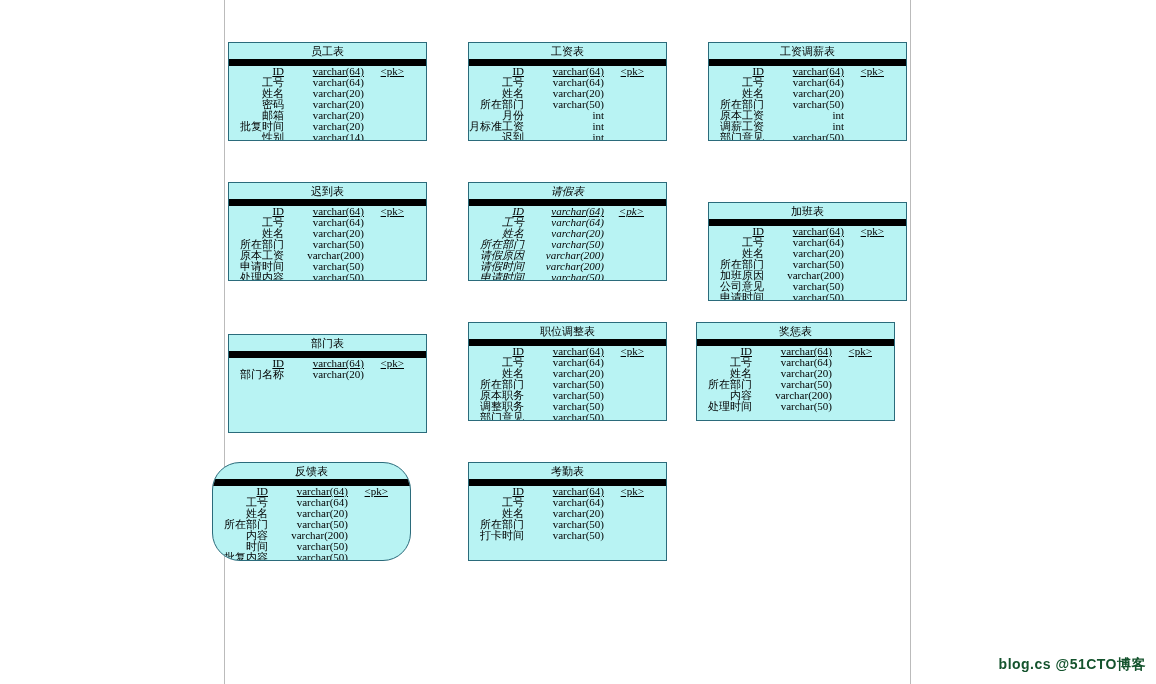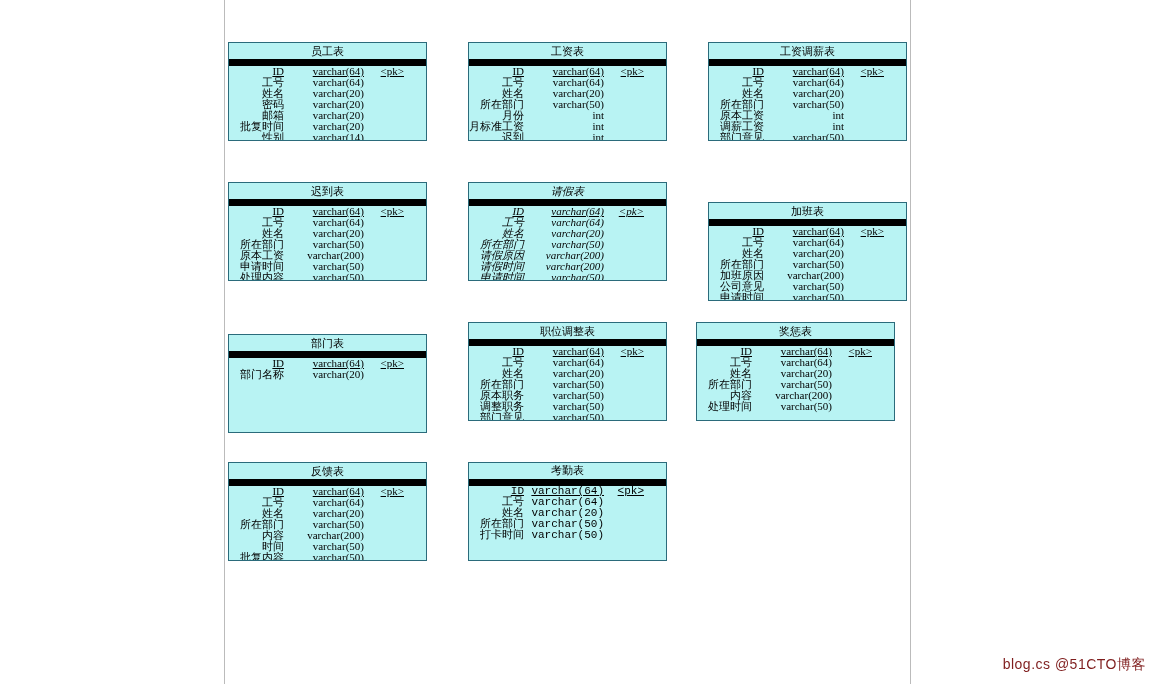--- a/index.html
+++ b/index.html
@@ -54,24 +54,24 @@
   .row.pk .c-name, .row.pk .c-type, .row.pk .c-pk {
     text-decoration: underline;
   }
   .c-name { flex: 0 0 55px; }
   .c-type { flex: 0 0 80px; }
   .c-pk   { flex: 0 0 40px; }
   .watermark {
     position: absolute;
     right: 10px;
     bottom: 10px;
-    color: #7f1d1d;
+    color: #14532d;
     font-family: Arial, sans-serif;
     font-size: 14px;
-    font-weight: 400;
+    font-weight: 700;
     letter-spacing: 0.5px;
   }
 </style>
 </head>
 <body>
 
 <div class="canvas">
   <div class="frame"></div>
   <div id="boxes">
       <div class="table-box" style="left: 228px; top: 42px;">
@@ -432,21 +432,21 @@
             <span class="c-type">varchar(200)</span>
             <span class="c-pk"></span>
           </div>
           <div class="row">
             <span class="c-name">处理时间</span>
             <span class="c-type">varchar(50)</span>
             <span class="c-pk"></span>
           </div>
         </div>
       </div>
-      <div class="table-box" style="left: 228px; top: 462px;">
+      <div class="table-box" style="left: 212px; top: 462px; border-radius: 28px;">
         <div class="table-title">反馈表</div>
         <div class="table-body">
           <div class="row pk">
             <span class="c-name">ID</span>
             <span class="c-type">varchar(64)</span>
             <span class="c-pk">&lt;pk&gt;</span>
           </div>
           <div class="row">
             <span class="c-name">工号</span>
             <span class="c-type">varchar(64)</span>
@@ -477,21 +477,21 @@
             <span class="c-type">varchar(50)</span>
             <span class="c-pk"></span>
           </div>
           <div class="row">
             <span class="c-name">批复时间</span>
             <span class="c-type">varchar(50)</span>
             <span class="c-pk"></span>
           </div>
         </div>
       </div>
-      <div class="table-box" style="left: 468px; top: 462px; font-family: Liberation Mono, monospace;">
+      <div class="table-box" style="left: 468px; top: 462px;">
         <div class="table-title">考勤表</div>
         <div class="table-body">
           <div class="row pk">
             <span class="c-name">ID</span>
             <span class="c-type">varchar(64)</span>
             <span class="c-pk">&lt;pk&gt;</span>
           </div>
           <div class="row">
             <span class="c-name">工号</span>
             <span class="c-type">varchar(64)</span>

